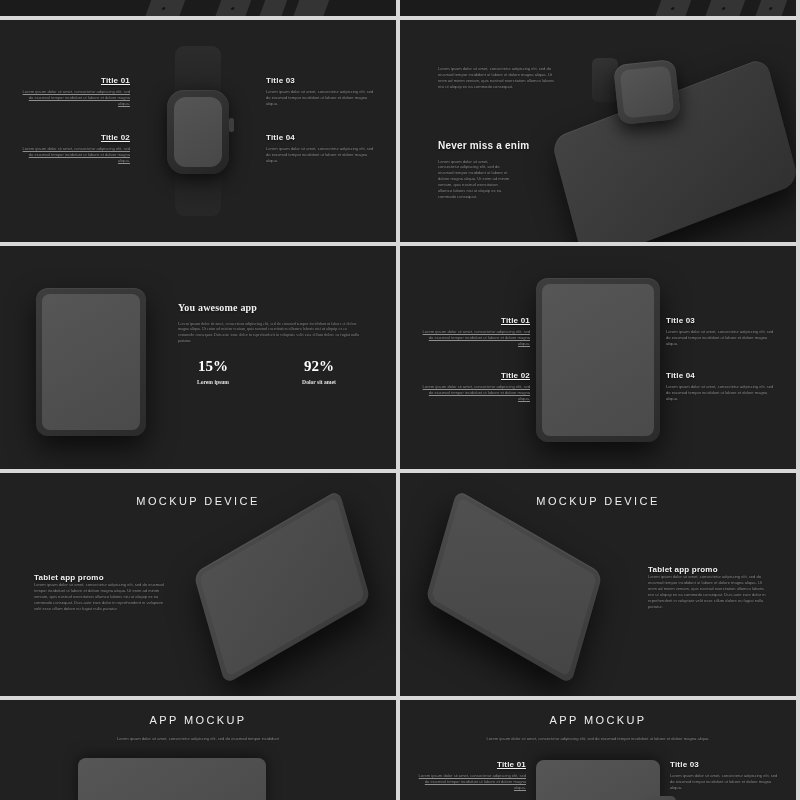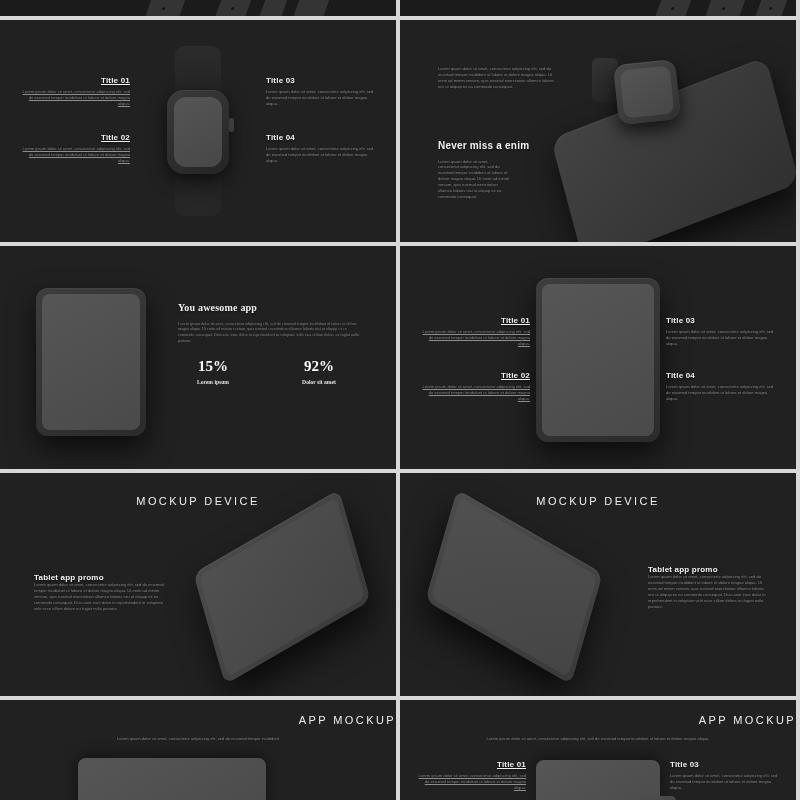--- a/index.html
+++ b/index.html
@@ -161,21 +161,21 @@
     position:absolute; top:22px; left:0; right:0; text-align:center;
   }
   .s5 .iso{ right:30px; top:58px; }
   .s5 .copy{ position:absolute; left:34px; top:100px; width:132px; }
   .s6 .iso{ left:30px; top:58px; transform:rotate(30deg) skewX(14deg); }
   .s6 .copy{ position:absolute; right:30px; top:92px; width:118px; }
   .s5 .blk-title, .s6 .blk-title{ }
 
   
   .s7 .thin-head, .s8 .thin-head{
-    position:absolute; top:14px; left:0; right:0; text-align:right;
+    position:absolute; top:14px; left:0; right:0; text-align:center;
   }
   .s7 .sub, .s8 .sub{
     position:absolute; top:36px; left:50%; transform:translateX(-50%);
     width:290px; text-align:center;
   }
   .laptop{
     position:absolute; border-radius:8px 8px 0 0;
     background:linear-gradient(150deg,#565656,#4a4a4a);
     box-shadow:0 -2px 14px rgba(0,0,0,.5);
   }

